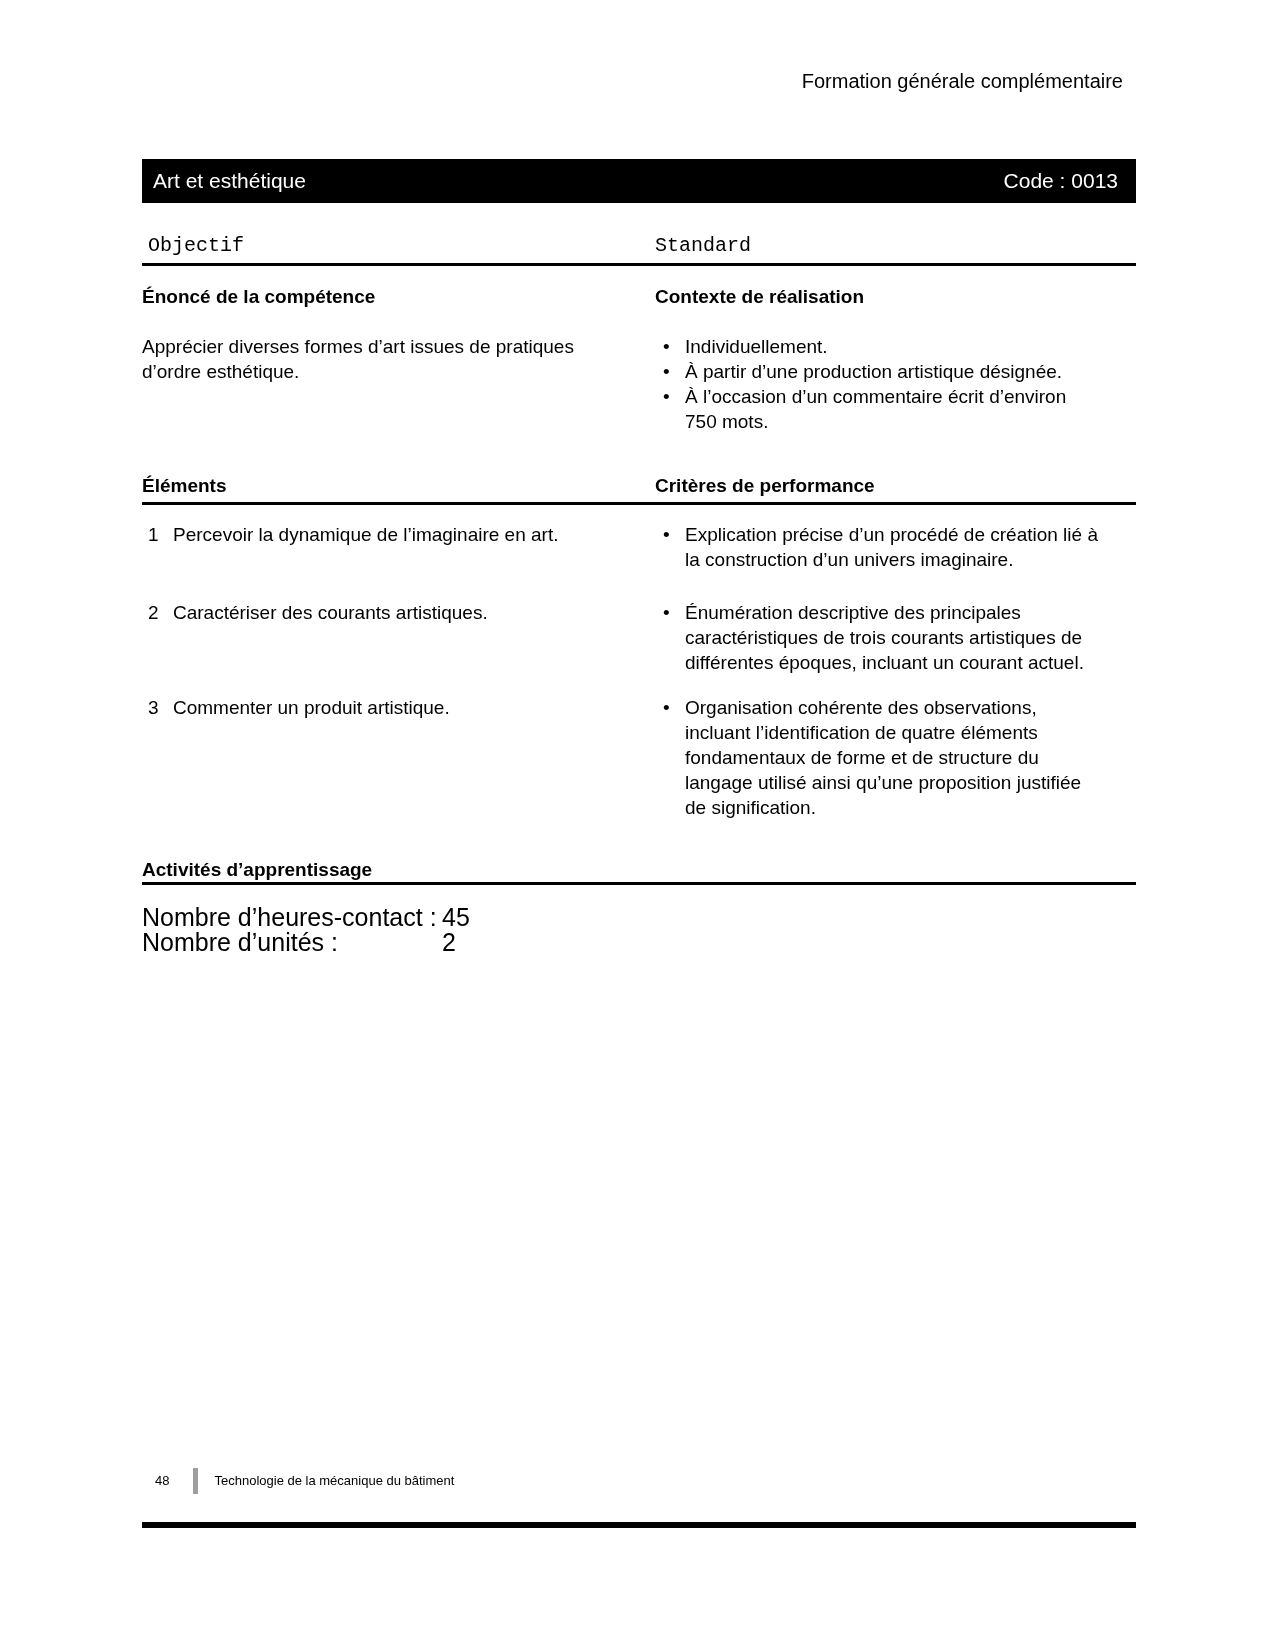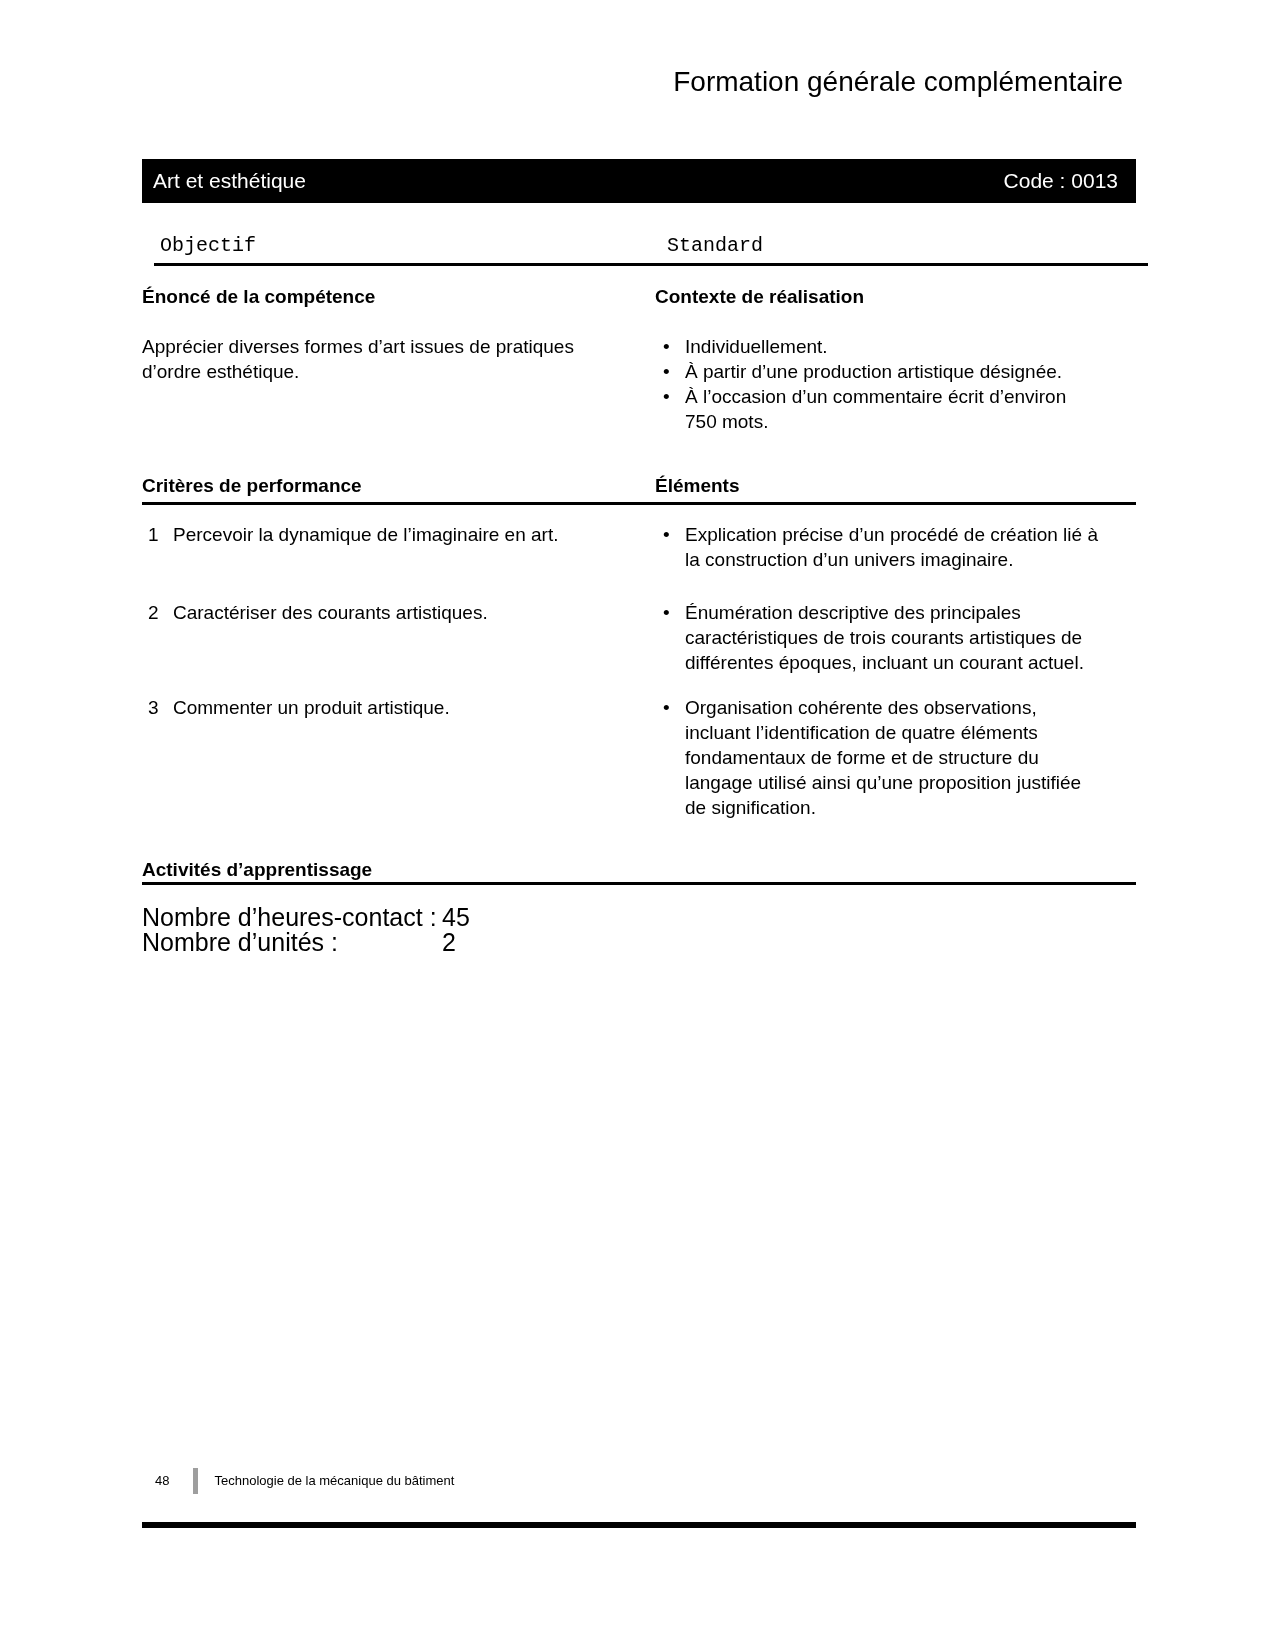--- a/index.html
+++ b/index.html
@@ -12,21 +12,21 @@
     color: #000000;
     overflow: hidden;
   }
   .abs { position: absolute; left: 142px; width: 994px; box-sizing: border-box; }
 
   
   .doc-header {
     top: 69px;
     text-align: right;
     padding-right: 13px;
-    font-size: 28px;
+    font-size: 20px;
     line-height: 25px;
   }
 
   
   .title-bar {
     top: 159px;
     height: 44px;
     background: #000000;
     color: #ffffff;
     display: flex;
@@ -40,21 +40,20 @@
   .obj-std {
     top: 233px;
     display: grid;
     grid-template-columns: 1fr 1fr;
     column-gap: 32px;
     font-family: "Liberation Mono", "DejaVu Sans Mono", monospace;
     font-size: 20px;
     line-height: 25px;
     padding-bottom: 5px;
     border-bottom: 3px solid #000000;
-    margin-left: 12px;
   }
   .obj-std .cell-left { padding-left: 6px; }
 
   .two-col {
     display: grid;
     grid-template-columns: 1fr 1fr;
     column-gap: 32px;
   }
 
   h3.sec-heading {
@@ -177,22 +176,22 @@
         </li>
         <li>
           <span class="bullet-glyph">•</span>
           <span class="bullet-text">À l’occasion d’un commentaire écrit d’environ 750 mots.</span>
         </li>
       </ul>
     </div>
   </div>
 
   <div class="abs elements-header two-col">
+    <h3 class="sec-heading">Éléments</h3>
     <h3 class="sec-heading">Critères de performance</h3>
-    <h3 class="sec-heading">Éléments</h3>
   </div>
 
   <div class="abs elements-grid">
 
     <div class="el-row">
       <div class="el-item">
         <span class="el-num">1</span>
         <span>Percevoir la dynamique de l’imaginaire en art.</span>
       </div>
       <div class="crit-item">

